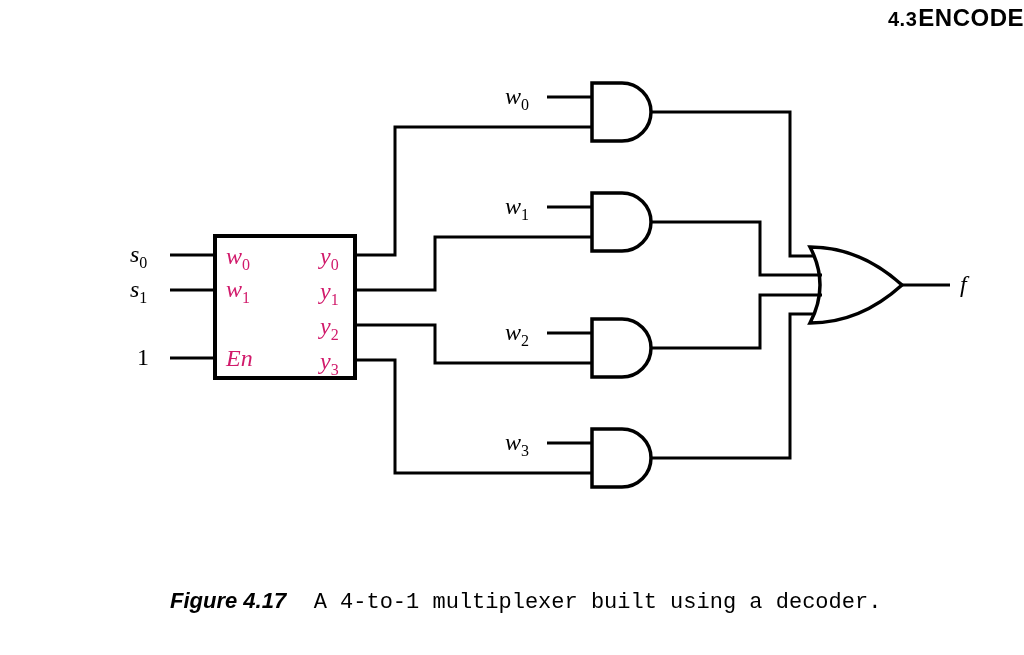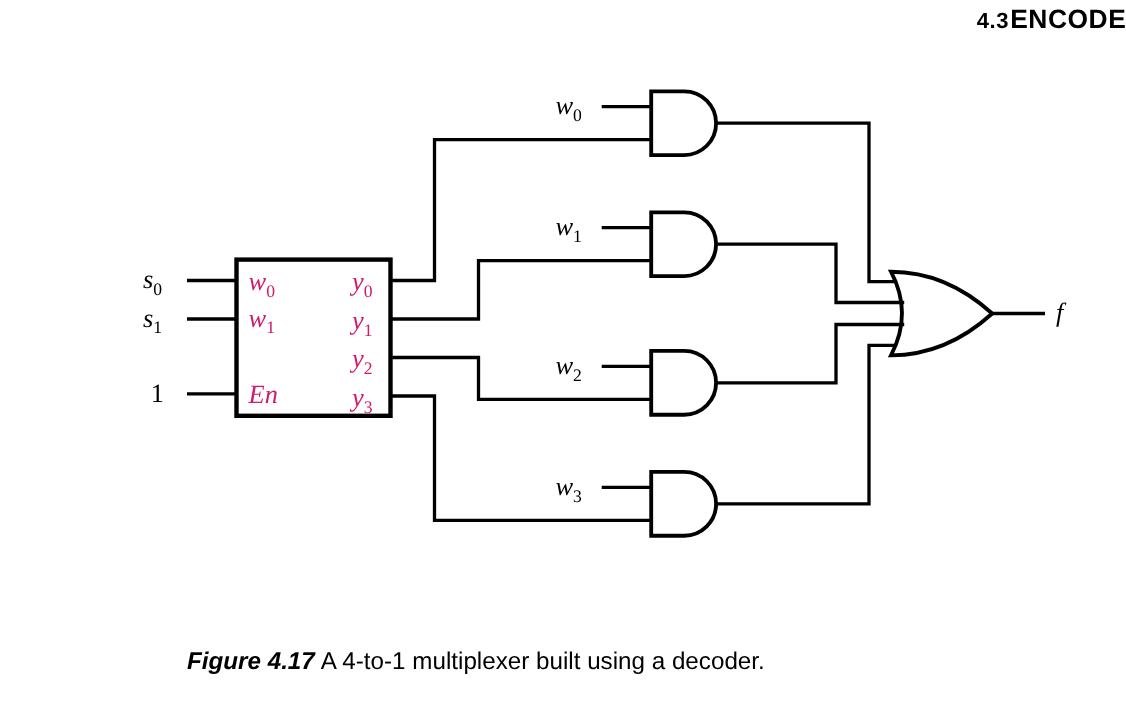--- a/index.html
+++ b/index.html
@@ -33,22 +33,23 @@
     left: 170px;
     top: 588px;
     font-size: 22px;
   }
   .caption .fig-label {
     font-family: "Helvetica Neue", Arial, sans-serif;
     font-weight: 800;
     font-style: italic;
   }
   .caption .fig-desc {
-    font-family: Liberation Sans, sans-serif;
+    font-family: Liberation Mono, monospace;
     font-weight: 400;
+    margin-left: 22px;
   }
   svg { position: absolute; left: 0; top: 0; }
   .wire { stroke: #000; stroke-width: 3; fill: none; }
   .box  { stroke: #000; stroke-width: 4; fill: #fff; }
   .gate { stroke: #000; stroke-width: 3.5; fill: #fff; }
   .lbl  { font-family: "Times New Roman", serif; font-style: italic; font-size: 24px; fill: #000; }
   .lbl .sub { font-size: 16px; font-style: normal; }
   .dlbl { fill: #d11a6b; }
 </style>
 </head>

